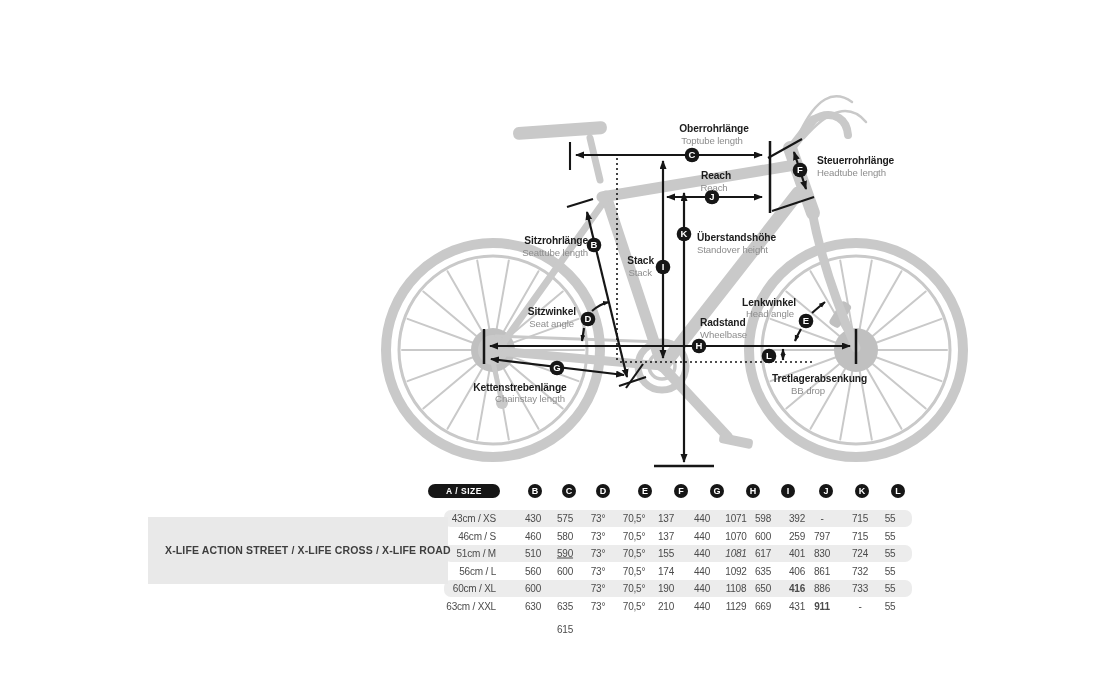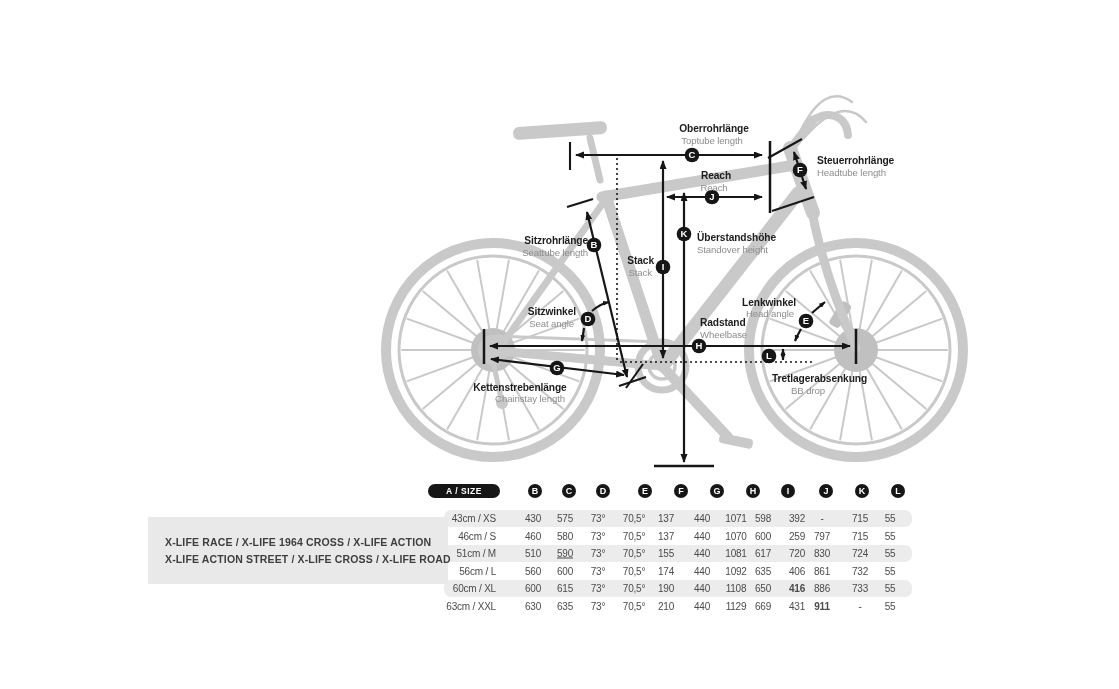--- a/index.html
+++ b/index.html
@@ -298,23 +298,23 @@
           <span style="left: 446px;">55</span>
         </div>
         <div class="trow striped" style="top: 544.5px;">
           <span class="size-cell" style="left: 52px;">51cm / M</span>
           <span style="left: 89px;">510</span>
           <span style="left: 121px; text-decoration: underline;">590</span>
           <span style="left: 154px;">73°</span>
           <span style="left: 190px;">70,5°</span>
           <span style="left: 222px;">155</span>
           <span style="left: 258px;">440</span>
-          <span style="left: 292px;">1081</span>
+          <span style="left: 292px; font-style: italic;">1081</span>
           <span style="left: 319px;">617</span>
-          <span style="left: 353px;">720</span>
+          <span style="left: 353px;">401</span>
           <span style="left: 378px;">830</span>
           <span style="left: 416px;">724</span>
           <span style="left: 446px;">55</span>
         </div>
         <div class="trow" style="top: 562px;">
           <span class="size-cell" style="left: 52px;">56cm / L</span>
           <span style="left: 89px;">560</span>
           <span style="left: 121px;">600</span>
           <span style="left: 154px;">73°</span>
           <span style="left: 190px;">70,5°</span>
@@ -323,21 +323,21 @@
           <span style="left: 292px;">1092</span>
           <span style="left: 319px;">635</span>
           <span style="left: 353px;">406</span>
           <span style="left: 378px;">861</span>
           <span style="left: 416px;">732</span>
           <span style="left: 446px;">55</span>
         </div>
         <div class="trow striped" style="top: 579.5px;">
           <span class="size-cell" style="left: 52px;">60cm / XL</span>
           <span style="left: 89px;">600</span>
-          <span style="left: 121px;">615</span>
+          <span style="left: 121px; margin-top: 41px;">615</span>
           <span style="left: 154px;">73°</span>
           <span style="left: 190px;">70,5°</span>
           <span style="left: 222px;">190</span>
           <span style="left: 258px;">440</span>
           <span style="left: 292px;">1108</span>
           <span style="left: 319px;">650</span>
           <span style="left: 353px; font-weight: bold;">416</span>
           <span style="left: 378px;">886</span>
           <span style="left: 416px;">733</span>
           <span style="left: 446px;">55</span>
@@ -354,17 +354,16 @@
           <span style="left: 319px;">669</span>
           <span style="left: 353px;">431</span>
           <span style="left: 378px; font-weight: bold;">911</span>
           <span style="left: 416px;">-</span>
           <span style="left: 446px;">55</span>
         </div>
       </div>
   </div>
 
   <div id="models-panel">
-    <div class="model-line">X-LIFE RACE / X-LIFE 1964 CROSS / X-LIFE ACTION</div>
     <div class="model-line">X-LIFE ACTION STREET / X-LIFE CROSS / X-LIFE ROAD</div>
   </div>
 
 </div>
 
 </body></html>

